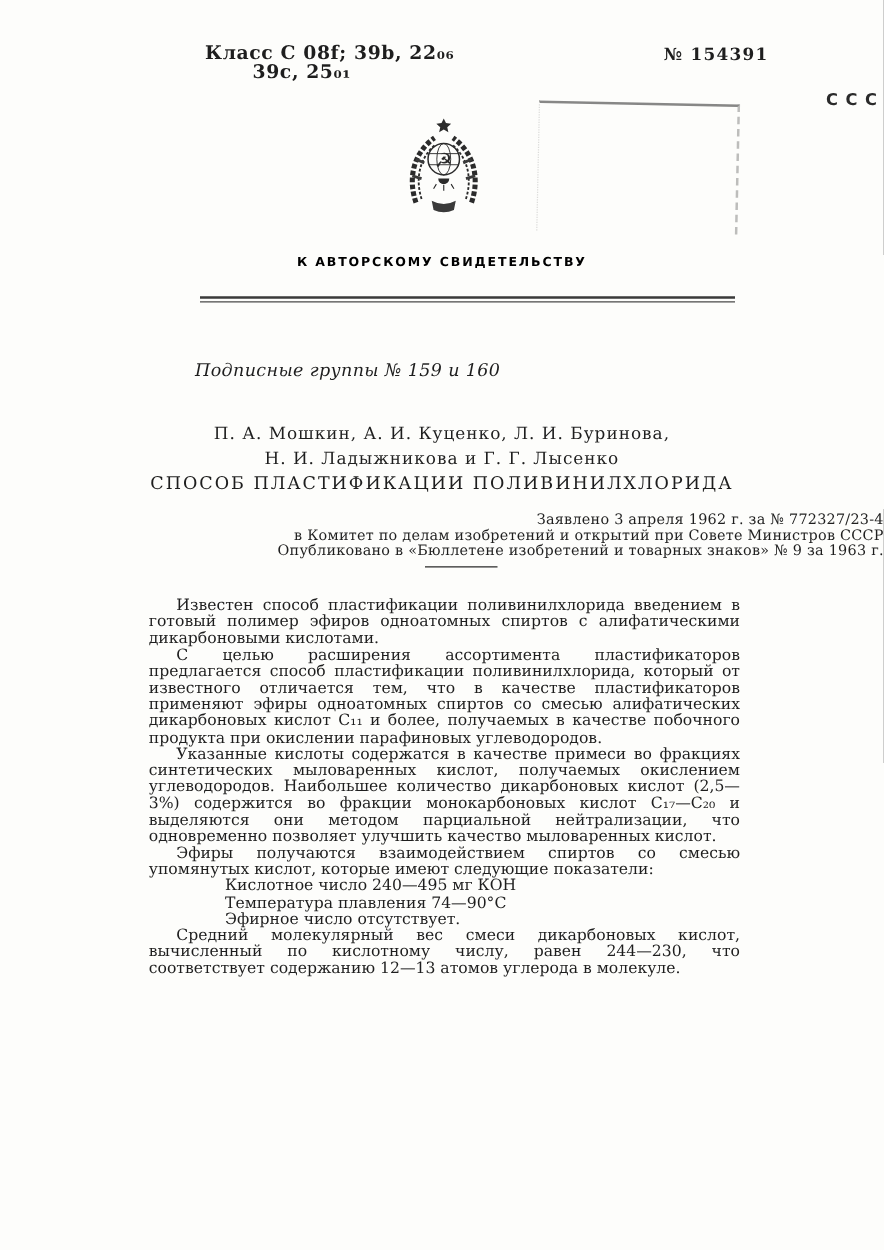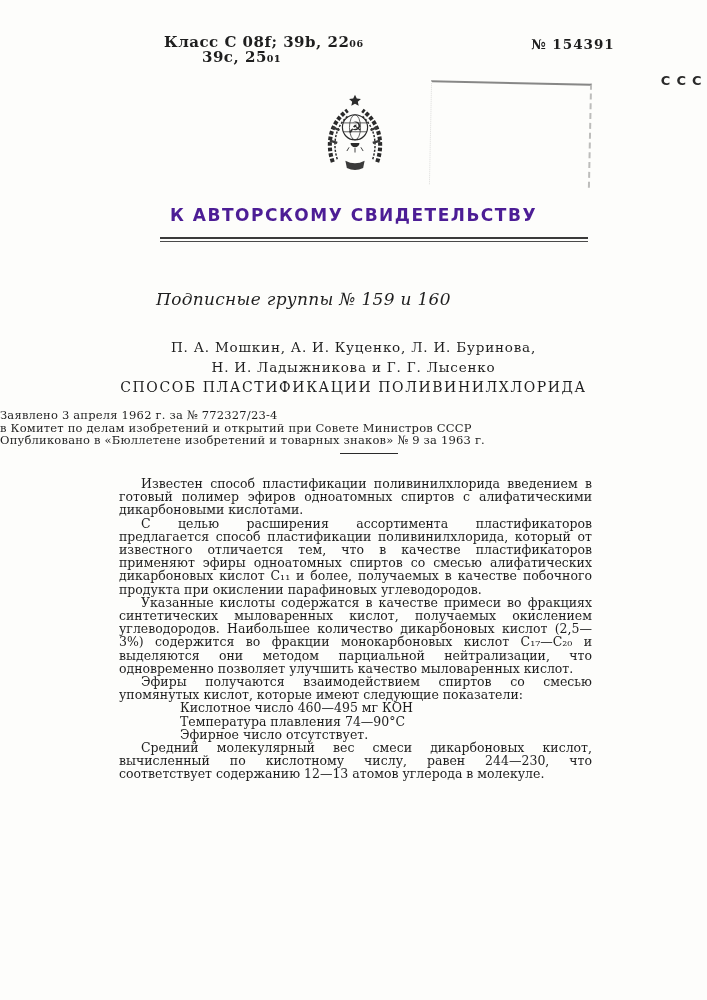--- a/index.html
+++ b/index.html
@@ -44,45 +44,45 @@
     position:absolute; left:0; width:707px; top:170px;
     text-align:center;
     font-family:"DejaVu Sans", sans-serif;
     font-size:26px; font-weight:bold; letter-spacing:1px;
     color:#161616;
   }
   .doc-subtitle {
     position:absolute; left:0; width:707px; top:205px;
     text-align:center;
     font-family:"DejaVu Sans", sans-serif;
-    font-size:17px; font-weight:bold; letter-spacing:1.5px;
-    color:#4c1d95;
+    font-size:10px; font-weight:bold; letter-spacing:1.5px;
+    color:#000000;
   }
   .double-rule {
     position:absolute; left:160px; top:237px; width:428px; height:2px;
     border-top:2px solid #3a3a3a;
     border-bottom:1px solid #4a4a4a;
   }
   .subscription {
     position:absolute; left:156px; top:289px;
-    font-style:italic; font-size:17px; letter-spacing:0.3px;
+    font-style:italic; font-size:14px; letter-spacing:0.3px;
   }
   .authors {
     position:absolute; left:0; width:707px; top:337px;
     text-align:center; font-weight:normal;
     font-size:13.5px; line-height:20px; letter-spacing:0.8px;
   }
   .invention-title {
     position:absolute; left:0; width:707px; top:379px;
     text-align:center; font-weight:normal;
     font-size:14px; letter-spacing:1.6px;
   }
   .filing {
     position:absolute; left:0; width:707px; top:409px;
-    text-align:left;
+    text-align:right;
     font-size:11.5px; line-height:12.5px; letter-spacing:0.2px;
   }
   .short-rule {
     position:absolute; left:340px; top:453px; width:58px;
     border-top:1.5px solid #2a2a2a;
   }
   .body-text {
     position:absolute; left:119px; top:477px; width:473px;
     font-size:12.5px; line-height:13.2px;
     text-align:justify;
@@ -142,19 +142,19 @@
     <div>Опубликовано в «Бюллетене изобретений и товарных знаков» № 9 за 1963 г.</div>
   </div>
 
   <div class="short-rule"></div>
 
   <div class="body-text">
     <p>Известен способ пластификации поливинилхлорида введением в готовый полимер эфиров одноатомных спиртов с алифатическими дикарбоновыми кислотами.</p>
     <p>С целью расширения ассортимента пластификаторов предлагается способ пластификации поливинилхлорида, который от известного отличается тем, что в качестве пластификаторов применяют эфиры одноатомных спиртов со смесью алифатических дикарбоновых кислот C₁₁ и более, получаемых в качестве побочного продукта при окислении парафиновых углеводородов.</p>
     <p>Указанные кислоты содержатся в качестве примеси во фракциях синтетических мыловаренных кислот, получаемых окислением углеводородов. Наибольшее количество дикарбоновых кислот (2,5—3%) содержится во фракции монокарбоновых кислот C₁₇—C₂₀ и выделяются они методом парциальной нейтрализации, что одновременно позволяет улучшить качество мыловаренных кислот.</p>
     <p>Эфиры получаются взаимодействием спиртов со смесью упомянутых кислот, которые имеют следующие показатели:</p>
-    <p class="indicator">Кислотное число 460—495 мг КОН</p>
+    <p class="indicator">Кислотное число 240—495 мг КОН</p>
     <p class="indicator">Температура плавления 74—90°С</p>
     <p class="indicator">Эфирное число отсутствует.</p>
     <p>Средний молекулярный вес смеси дикарбоновых кислот, вычисленный по кислотному числу, равен 244—230, что соответствует содержанию 12—13 атомов углерода в молекуле.</p>
   </div>
 
 </div>
 
 </body></html>

